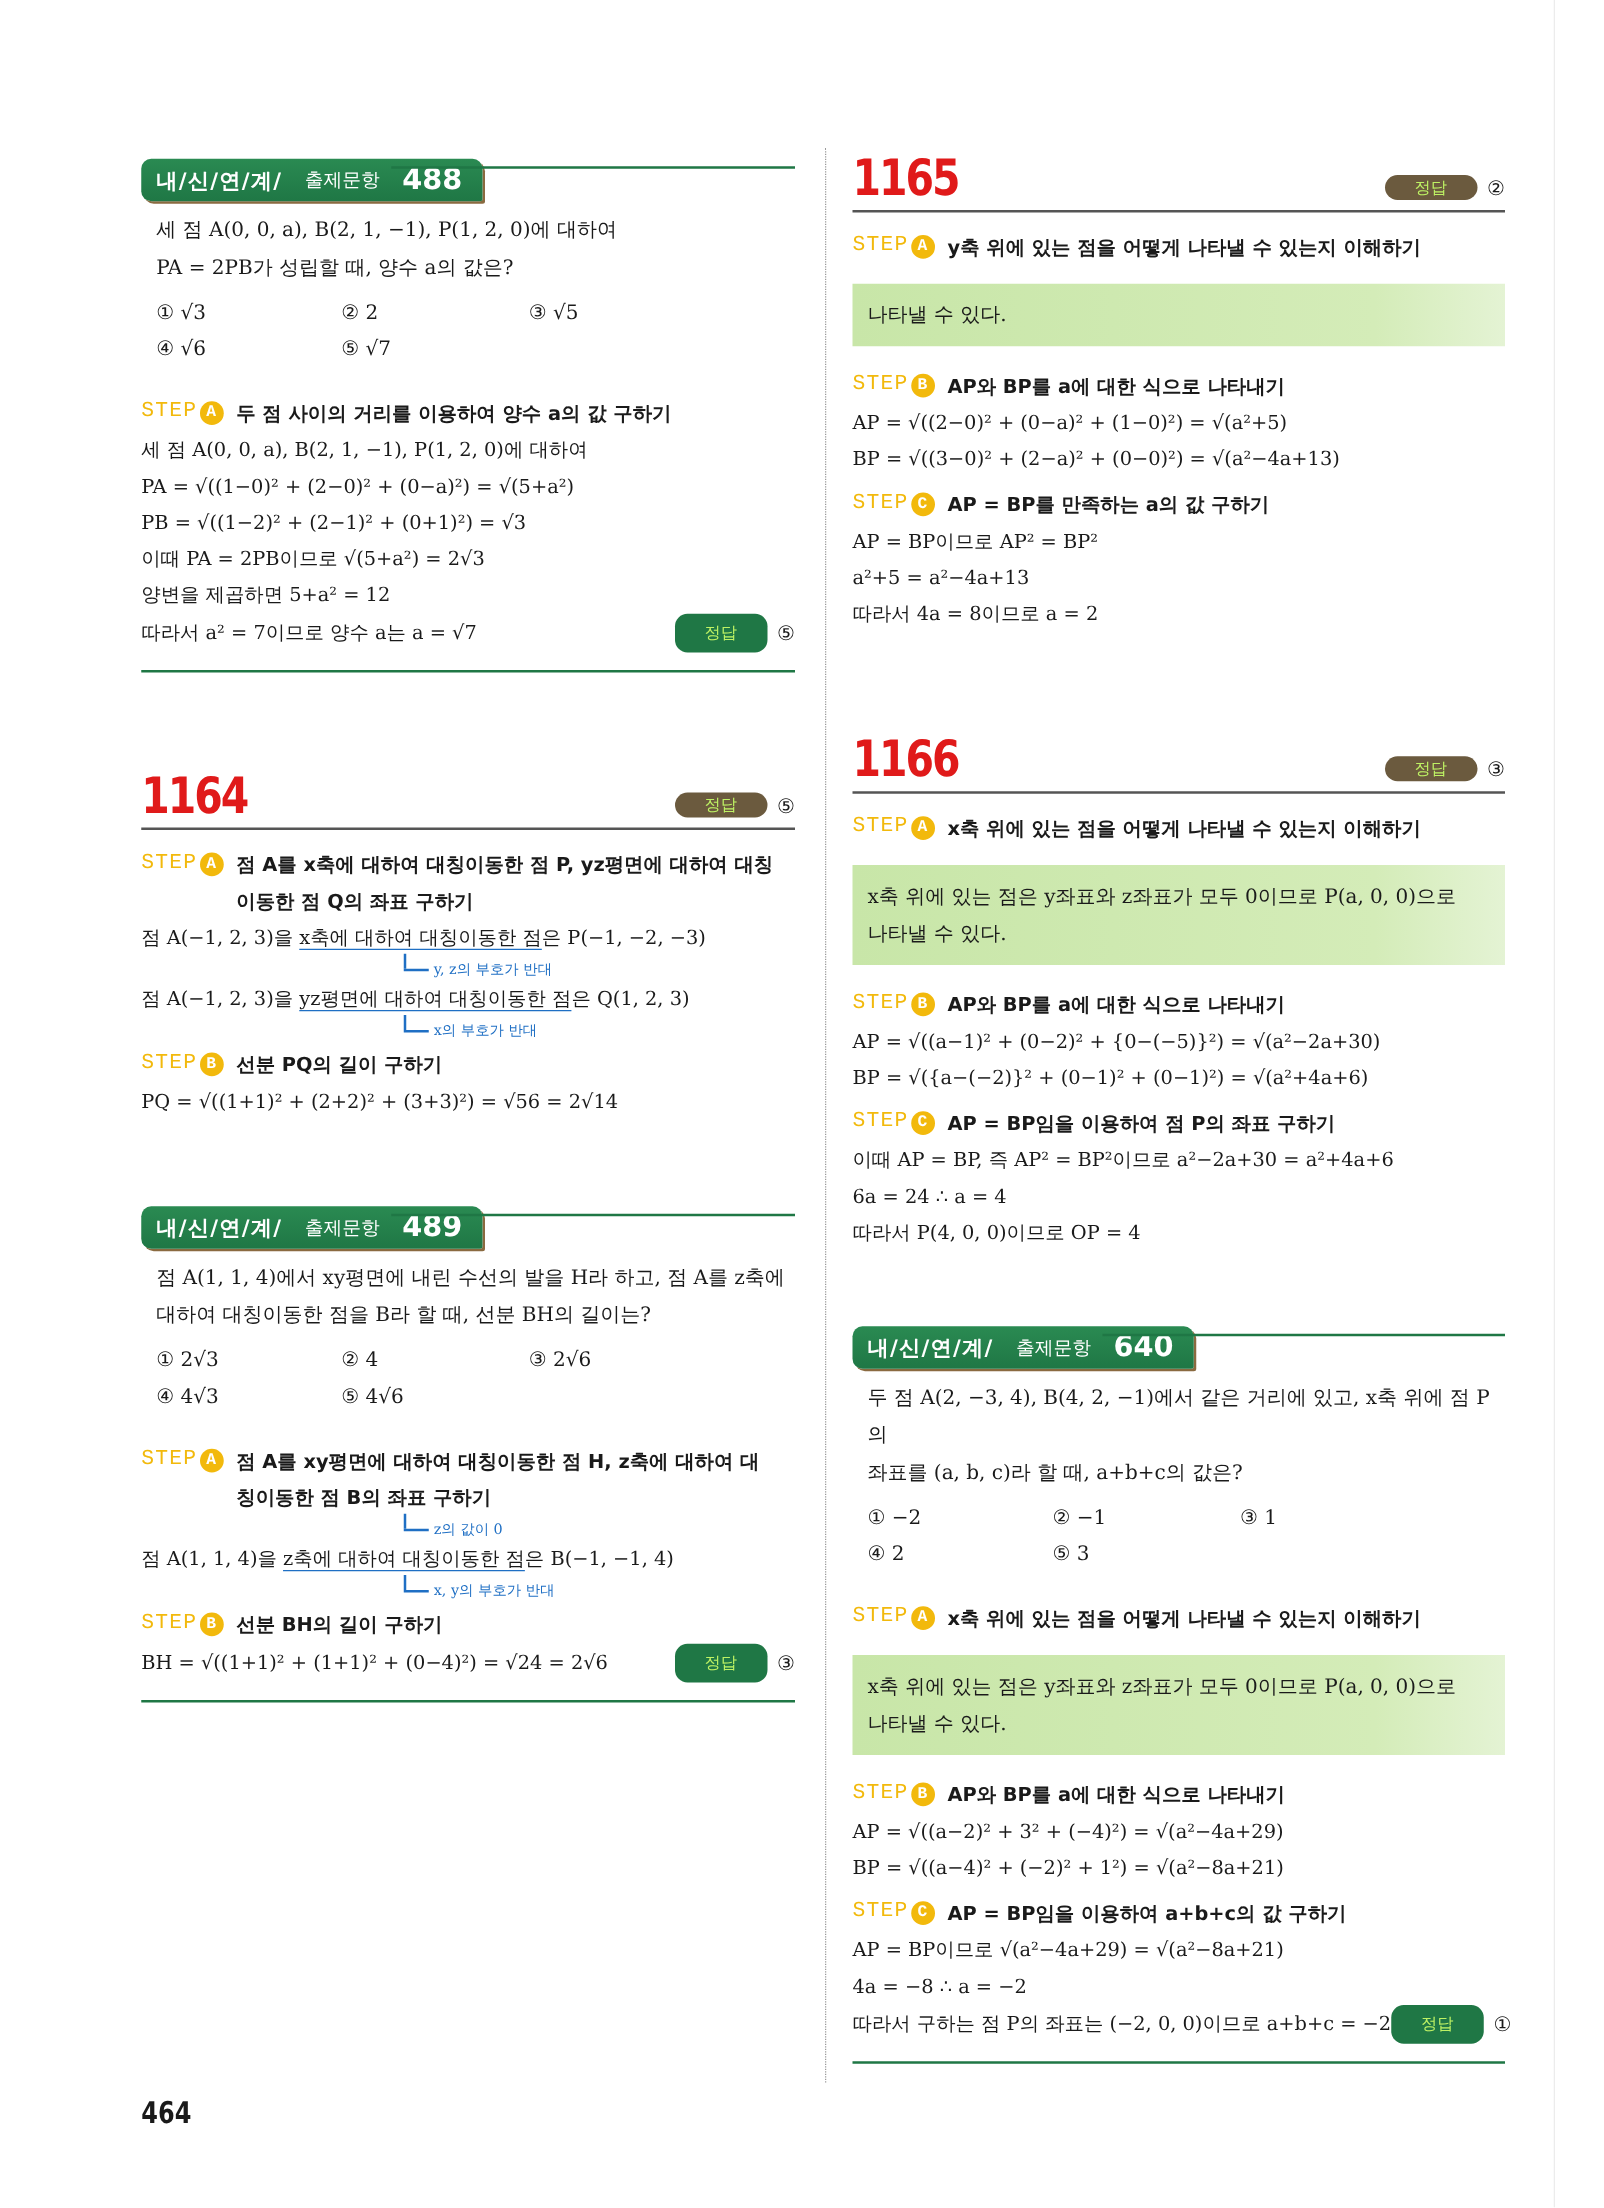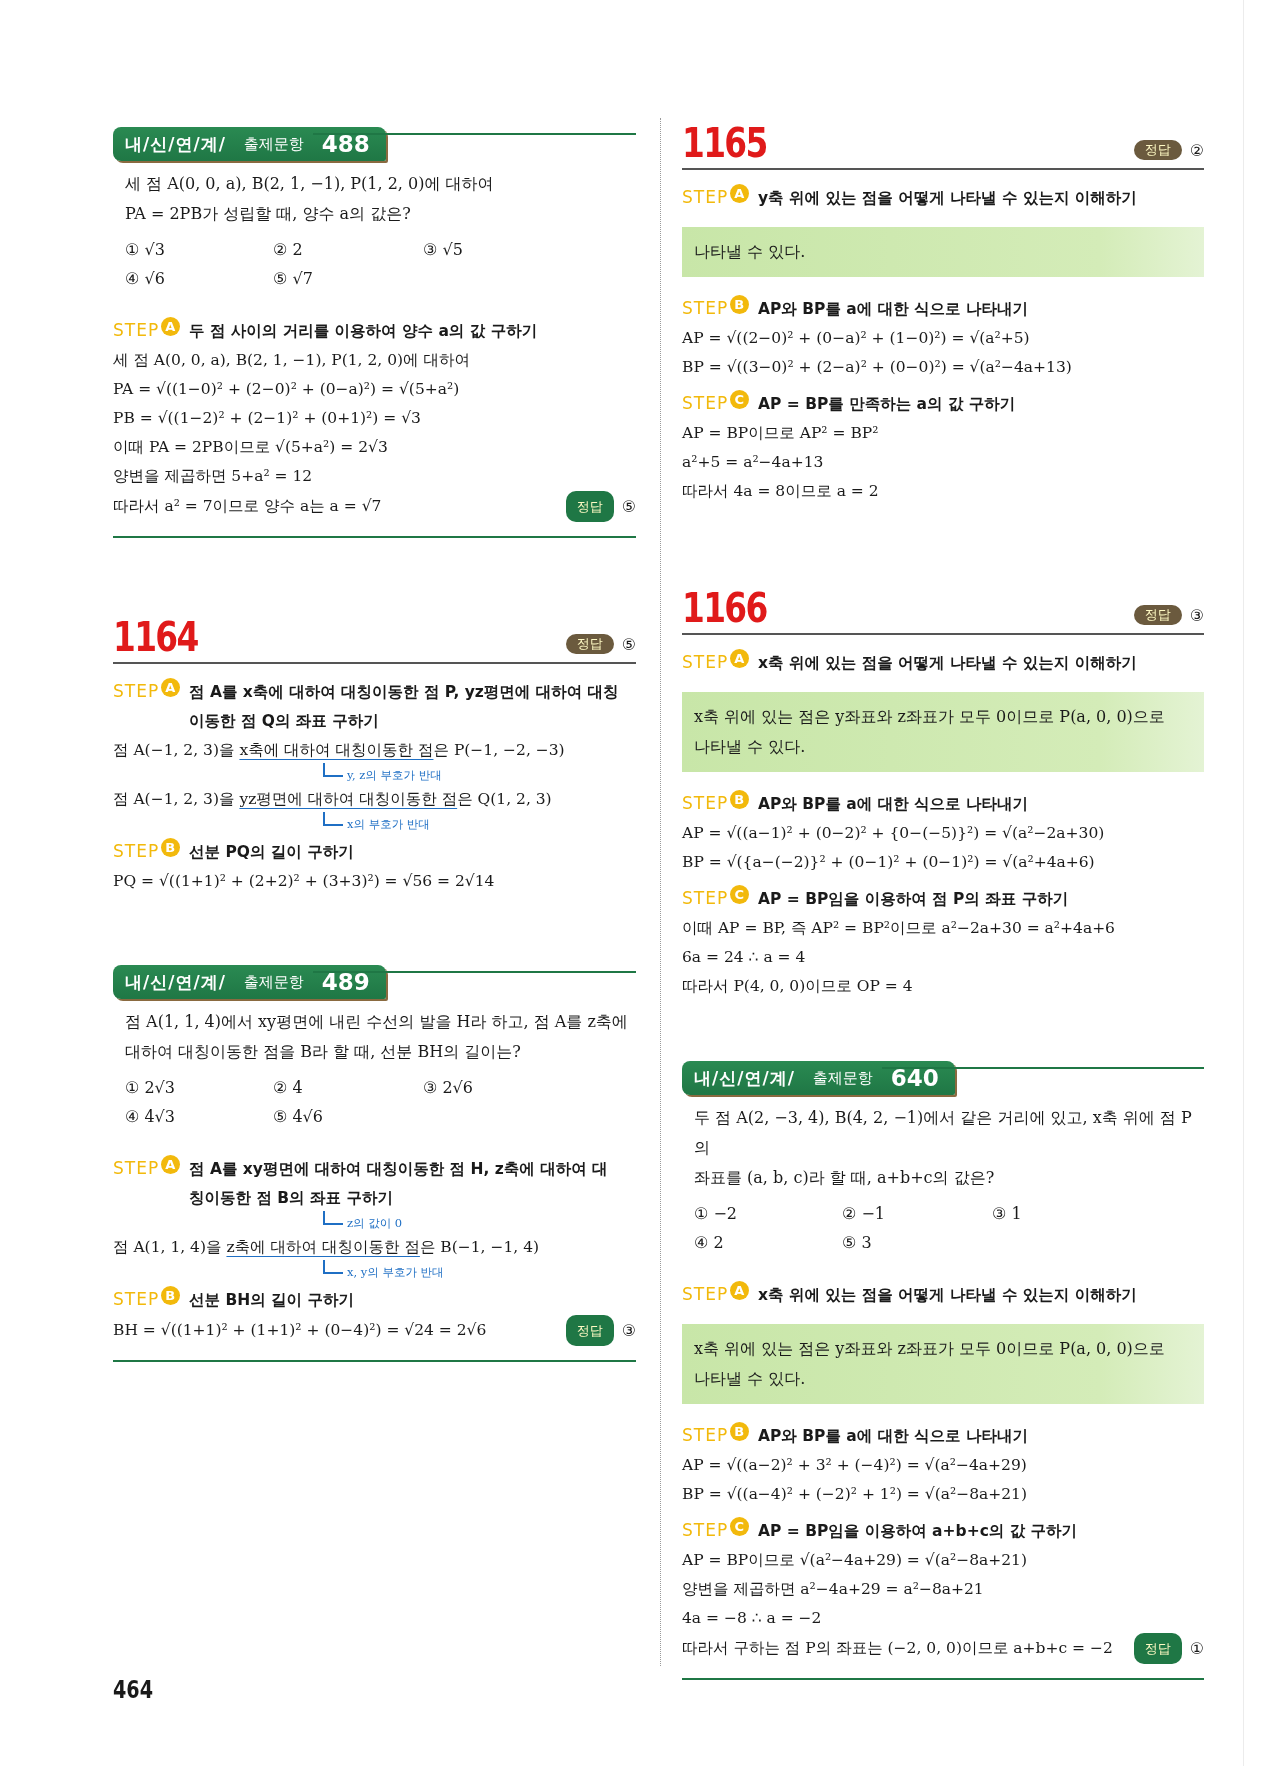--- a/index.html
+++ b/index.html
@@ -31,27 +31,27 @@
   .ref-line { position:absolute; left:200px; right:0; top:6px; height:2px; background:#1f7745; }
 
   .q-text { font-family:"DejaVu Serif", "Liberation Serif", serif; font-size:16px; line-height:30px; padding-left:12px; }
   .choices { display:grid; grid-template-columns: 148px 150px 150px; padding-left:12px; font-family:"DejaVu Serif", serif; font-size:16px; line-height:29px; margin-top:6px; }
 
   
   .prob-head { position:relative; height:46px; border-bottom:2px solid #555; }
   .prob-num { position:absolute; left:0; bottom:2px; font-family:"DejaVu Sans", sans-serif; font-weight:bold; font-size:40px; color:#e01a1a; letter-spacing:-2px; transform:scaleX(0.82); transform-origin:left bottom; }
   .answer { position:absolute; right:0; display:flex; align-items:center; gap:8px; }
   .prob-head .answer { bottom:8px; }
-  .badge { padding:1px 11px; border-radius:10px; font-size:13px; color:#fef9c3; }
+  .badge { padding:1px 24px; border-radius:10px; font-size:13px; color:#bef264; }
   .badge.brown { background:#6b5a3e; }
   .badge.green { background:#1f7745; }
   .circ { font-size:16px; font-family:"DejaVu Sans", sans-serif; }
 
   .step { display:flex; align-items:flex-start; margin-top:14px; }
-  .step-tag { color:#f2b90c; font-size:17px; letter-spacing:1px; display:flex; align-items:flex-start; gap:2px; width:76px; flex:none; line-height:26px; }
+  .step-tag { color:#f2b90c; font-size:17px; letter-spacing:1px; display:flex; align-items:center; gap:2px; width:76px; flex:none; line-height:26px;font-family:Liberation Mono, monospace; }
   .step-tag .dot { display:inline-flex; width:19px; height:19px; border-radius:50%; background:#f2b90c; color:#fff; font-size:13px; font-weight:bold; align-items:center; justify-content:center; }
   .step-title { font-weight:bold; font-size:15.5px; line-height:29px; }
   .lines { font-family:"DejaVu Serif", "Liberation Serif", serif; font-size:15.5px; line-height:29px; }
   .lines div { white-space:nowrap; }
 
   .green-box { background:linear-gradient(90deg,#c8e6a8,#d4ecb8 80%,#e4f3d4); padding:10px 12px; margin-top:14px; font-family:"DejaVu Serif", serif; font-size:16px; line-height:30px; }
 
   .note { color:#1f6fc4; font-size:11.5px; padding-left:210px; line-height:20px; position:relative; }
   .note::before { content:""; position:absolute; left:210px; top:-2px; width:2px; height:12px; background:#1f6fc4; }
   .note span.txt { padding-left:24px; }
@@ -333,21 +333,20 @@
     </div>
     <div class="step" style="margin-top:8px">
       <span class="step-tag">
           <span>STEP</span>
           <span class="dot">C</span>
         </span>
       <span class="step-title">AP = BP임을 이용하여 a+b+c의 값 구하기</span>
     </div>
     <div class="lines">
       <div>AP = BP이므로 √(a²−4a+29) = √(a²−8a+21)</div>
-      <div>양변을 제곱하면 a²−4a+29 = a²−8a+21</div>
       <div>4a = −8    ∴ a = −2</div>
       <div class="final-row">
         <span>따라서 구하는 점 P의 좌표는 (−2, 0, 0)이므로 a+b+c = −2</span>
         <span class="answer" style="position:static">
           <span class="badge green">정답</span>
           <span class="circ">①</span>
         </span>
       </div>
     </div>
     <div class="end-line"></div>

